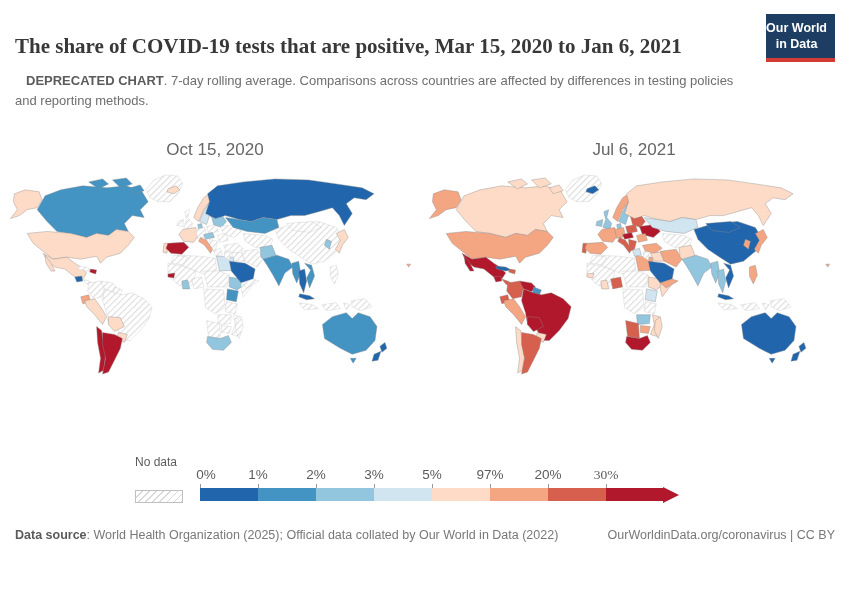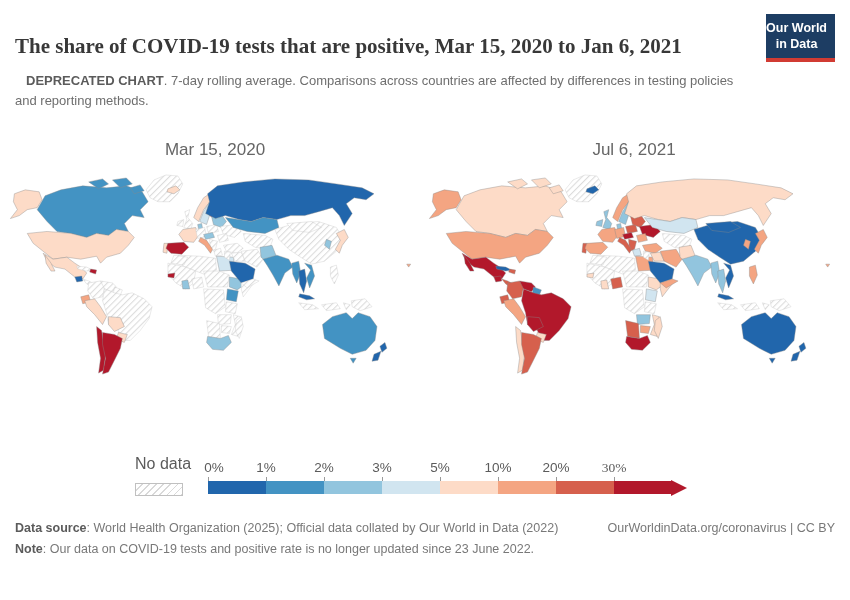--- a/index.html
+++ b/index.html
@@ -20,21 +20,21 @@
 
   
   .maps-row{display:flex;gap:7px;margin:30px -6px 0 -6px;}
   .map-block{margin:0;padding:0;width:412px;}
   .map-caption{font-size:17px;color:#666666;text-align:center;margin:0 0 12px 0;}
   .map-slot svg{display:block;width:412px;height:213px;}
 
   
   .legend-row{display:flex;align-items:flex-end;margin:70px 0 0 120px;}
   .nodata-block{display:flex;flex-direction:column;margin-right:17px;}
-  .nodata-label{font-size:16px;color:#5b5b5b;margin-bottom:10px;}
+  .nodata-label{font-size:12px;color:#5b5b5b;margin-bottom:21px;}
   .nodata-swatch{width:48px;height:13px;border:1px solid #c0c0c0;box-sizing:border-box;
      background:repeating-linear-gradient(135deg,#ffffff 0px,#ffffff 4px,#d9d9d9 4px,#d9d9d9 5px);}
   .colorbar-wrap{position:relative;height:36px;width:500px;}
   .cb-ticks{position:absolute;top:0;left:0;height:17px;width:100%;}
   .cb-tick-label{position:absolute;top:0;transform:translateX(-50%);font-size:13.5px;color:#5b5b5b;white-space:nowrap;}
   .cb-tick-mark{position:absolute;top:17px;width:1px;height:4px;background:#9a9a9a;}
   .cb-bar{position:absolute;left:0;top:21px;height:13px;display:flex;align-items:center;}
   .cb-seg{width:58px;height:13px;}
   .cb-arrow{width:0;height:0;border-top:8px solid transparent;border-bottom:8px solid transparent;
             border-left:16px solid #b2182b;margin-left:-1px;}
@@ -64,21 +64,21 @@
     <div class="logo" style="background: rgb(29, 61, 99); border-bottom-color: rgb(209, 59, 51);">
       <div>Our World</div>
       <div>in Data</div>
     </div>
   </div>
 
   <p class="subtitle"><b>DEPRECATED CHART</b><span>. 7-day rolling average. Comparisons across countries are affected by differences in testing policies and reporting methods.</span></p>
 
   <div class="maps-row">
     <figure class="map-block">
-      <figcaption class="map-caption">Mar 15, 2020</figcaption>
+      <figcaption class="map-caption">Oct 15, 2020</figcaption>
       <div class="map-slot">
           <svg viewBox="0 0 415 215">
             <path d="M138,18 L146,8 L158,3 L170,4 L175,12 L170,22 L162,30 L150,30 L142,26 Z" fill="url(#hatch)" stroke="#c9c9c9" stroke-width="0.4"></path>
             <path d="M5,22 L16,18 L30,20 L33,28 L28,36 L18,38 L10,44 L1,47 L8,38 L4,30 Z" fill="#fddbc7" stroke="#8a8a8a" stroke-width="0.4"></path>
             <path d="M28,38 L36,24 L52,18 L74,14 L98,16 L118,14 L134,20 L140,30 L132,38 L136,46 L124,44 L116,52 L120,60 L108,58 L100,64 L88,62 L78,66 L62,62 L48,60 L38,50 Z" fill="#4393c3" stroke="#8a8a8a" stroke-width="0.4"></path>
             <path d="M80,10 L94,7 L100,12 L90,17 Z" fill="#4393c3" stroke="#8a8a8a" stroke-width="0.4"></path>
             <path d="M104,8 L118,6 L124,12 L112,16 Z" fill="#4393c3" stroke="#8a8a8a" stroke-width="0.4"></path>
             <path d="M122,16 L132,13 L136,19 L126,22 Z" fill="#4393c3" stroke="#8a8a8a" stroke-width="0.4"></path>
             <path d="M18,62 L38,60 L62,62 L78,66 L88,62 L100,64 L108,58 L120,60 L126,66 L120,74 L112,82 L98,86 L92,92 L88,85 L72,88 L58,86 L44,88 L34,80 L24,72 Z" fill="#fddbc7" stroke="#8a8a8a" stroke-width="0.4"></path>
             <path d="M34,82 L44,88 L58,86 L66,92 L72,96 L78,102 L74,108 L66,106 L56,98 L46,96 L38,90 Z" fill="#fddbc7" stroke="#8a8a8a" stroke-width="0.4"></path>
@@ -276,21 +276,21 @@
           <span class="cb-tick-label" style="left: 6px;">0%</span>
           <span class="cb-tick-mark" style="left: 0px;"></span>
           <span class="cb-tick-label" style="left: 58px;">1%</span>
           <span class="cb-tick-mark" style="left: 58px;"></span>
           <span class="cb-tick-label" style="left: 116px;">2%</span>
           <span class="cb-tick-mark" style="left: 116px;"></span>
           <span class="cb-tick-label" style="left: 174px;">3%</span>
           <span class="cb-tick-mark" style="left: 174px;"></span>
           <span class="cb-tick-label" style="left: 232px;">5%</span>
           <span class="cb-tick-mark" style="left: 232px;"></span>
-          <span class="cb-tick-label" style="left: 290px;">10%</span>
+          <span class="cb-tick-label" style="left: 290px;">97%</span>
           <span class="cb-tick-mark" style="left: 290px;"></span>
           <span class="cb-tick-label" style="left: 348px;">20%</span>
           <span class="cb-tick-mark" style="left: 348px;"></span>
           <span class="cb-tick-label" style="left: 406px; font-family: Liberation Serif, serif;">30%</span>
           <span class="cb-tick-mark" style="left: 406px;"></span>
         </div>
       <div class="cb-bar">
           <div class="cb-seg" style="background: rgb(33, 102, 172);"></div>
           <div class="cb-seg" style="background: rgb(67, 147, 195);"></div>
           <div class="cb-seg" style="background: rgb(146, 197, 222);"></div>
@@ -302,18 +302,15 @@
           <div class="cb-arrow" style="border-left-color: rgb(178, 24, 43);"></div>
         </div>
     </div>
   </div>
 
   <div class="footer">
     <div class="footer-line1">
       <span><b>Data source</b><span>: World Health Organization (2025); Official data collated by Our World in Data (2022)</span></span>
       <span>OurWorldinData.org/coronavirus | CC BY</span>
     </div>
-    <div class="footer-line2">
-      <span><b>Note</b><span>: Our data on COVID-19 tests and positive rate is no longer updated since 23 June 2022.</span></span>
-    </div>
   </div>
 
 </div>
 
 </body></html>

